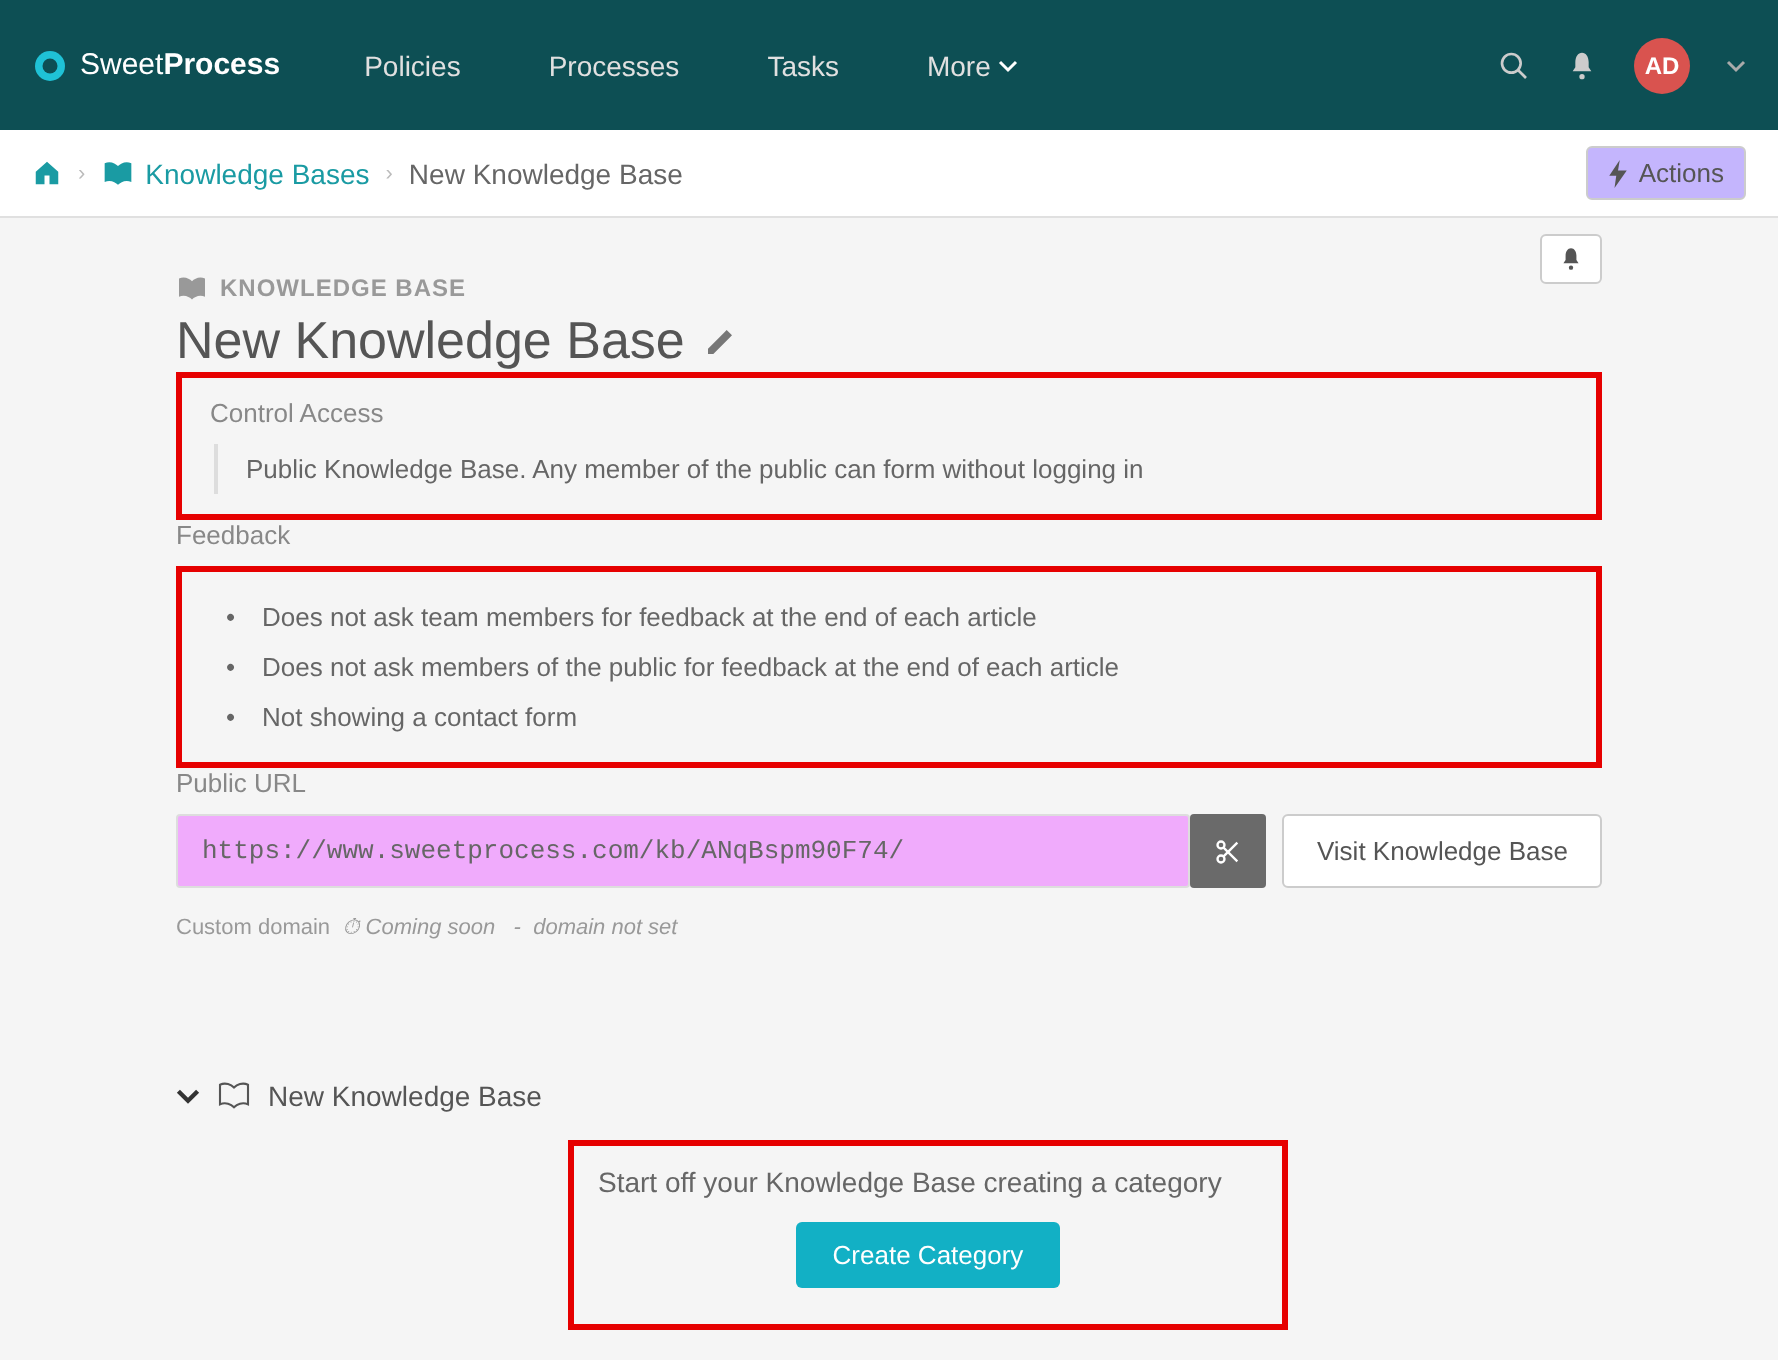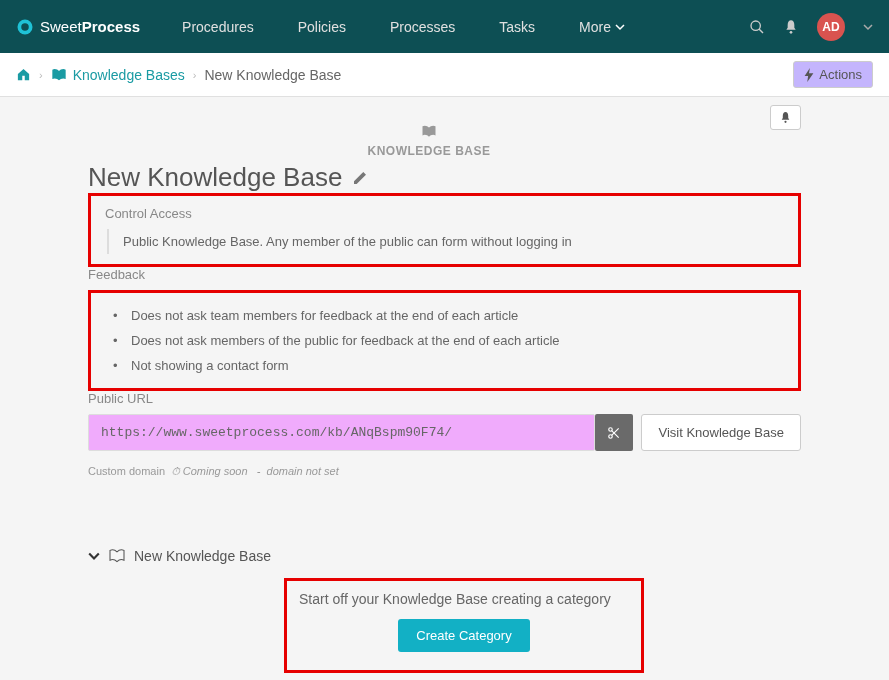--- a/index.html
+++ b/index.html
@@ -1,19 +1,19 @@
 <!DOCTYPE html>
 <html><head>
 <meta charset="utf-8">
 <style>
   * { box-sizing: border-box; margin: 0; padding: 0; }
   body { font-family: "Helvetica Neue", Arial, sans-serif; background: #f5f5f5; color: #333; width: 889px; }
   
   
-  .topnav { background: #0d4f54; height: 53px; display: flex; align-items: center; padding: 0 16px; color: #fff; }
+  .topnav { background: #0d4f54; height: 65px; display: flex; align-items: center; padding: 0 16px; color: #fff; }
   .logo { display: flex; align-items: center; gap: 6px; margin-right: 24px; }
   .logo-icon { width: 18px; height: 18px; }
   .logo-text { font-size: 15px; color: #fff; }
   .logo-text .bold { font-weight: 600; }
   .nav-items { display: flex; gap: 8px; }
   .nav-item { color: #e0e0e0; font-size: 14px; padding: 14px 18px; cursor: pointer; }
   .nav-item.more { display: flex; align-items: center; gap: 4px; }
   .topnav-right { margin-left: auto; display: flex; align-items: center; gap: 18px; }
   .icon-btn { color: #ccc; cursor: pointer; display: flex; align-items: center; }
   .avatar { width: 28px; height: 28px; border-radius: 50%; background: #d9534f; color: #fff; display: flex; align-items: center; justify-content: center; font-size: 12px; font-weight: 600; }
@@ -22,21 +22,21 @@
   
   .crumb-bar { background: #fff; border-bottom: 1px solid #e0e0e0; height: 44px; display: flex; align-items: center; padding: 0 16px; }
   .crumb-home { color: #1a9ba3; cursor: pointer; }
   .crumb-sep { color: #bbb; margin: 0 8px; font-size: 11px; }
   .crumb-link { color: #1a9ba3; font-size: 14px; cursor: pointer; display: flex; align-items: center; gap: 6px; }
   .crumb-current { color: #666; font-size: 14px; }
   .actions-btn { margin-left: auto; background: #c4b5fd; border: 1px solid #ccc; border-radius: 3px; padding: 5px 10px; font-size: 13px; color: #555; cursor: pointer; display: flex; align-items: center; gap: 5px; }
   
   
   .content { padding: 28px 88px 40px 88px; }
-  .kb-label { color: #999; font-size: 12px; font-weight: 600; letter-spacing: 0.5px; display: flex; align-items: center; gap: 6px; flex-direction: column; }
+  .kb-label { color: #999; font-size: 12px; font-weight: 600; letter-spacing: 0.5px; display: flex; align-items: center; gap: 6px; }
   .title-row { display: flex; align-items: center; gap: 10px; margin-top: 4px; }
   .page-title { font-size: 26px; color: #555; font-weight: 400; }
   .edit-icon { color: #777; cursor: pointer; }
   .notify-btn { margin-left: auto; align-self: flex-start; background: #fff; border: 1px solid #ccc; border-radius: 3px; padding: 5px 8px; cursor: pointer; margin-top: -20px; }
   .header-row { display: flex; align-items: flex-start; }
   .header-left { flex: 1; }
   
   .section { margin-top: 0; }
   .section-label { color: #888; font-size: 13px; margin-bottom: 8px; }
   .box { padding: 10px 14px; }
@@ -74,21 +74,20 @@
   <div class="logo">
     <span>
       <svg class="logo-icon" viewBox="0 0 24 24">
           <circle cx="12" cy="12" r="10" fill="#1fc2d6"></circle>
           <circle cx="12" cy="12" r="5" fill="#0d4f54"></circle>
         </svg>
     </span>
     <span class="logo-text"><span>Sweet</span><span class="bold">Process</span></span>
   </div>
   <div class="nav-items">
-    <div class="nav-item">Procedures</div>
     <div class="nav-item">Policies</div>
     <div class="nav-item">Processes</div>
     <div class="nav-item">Tasks</div>
     <div class="nav-item more">
       <span>More</span>
       <span>
           <svg width="10" height="10" viewBox="0 0 10 10">
             <path d="M1 3 L5 7 L9 3" stroke="#fff" stroke-width="1.5" fill="none"></path>
           </svg>
         </span>

